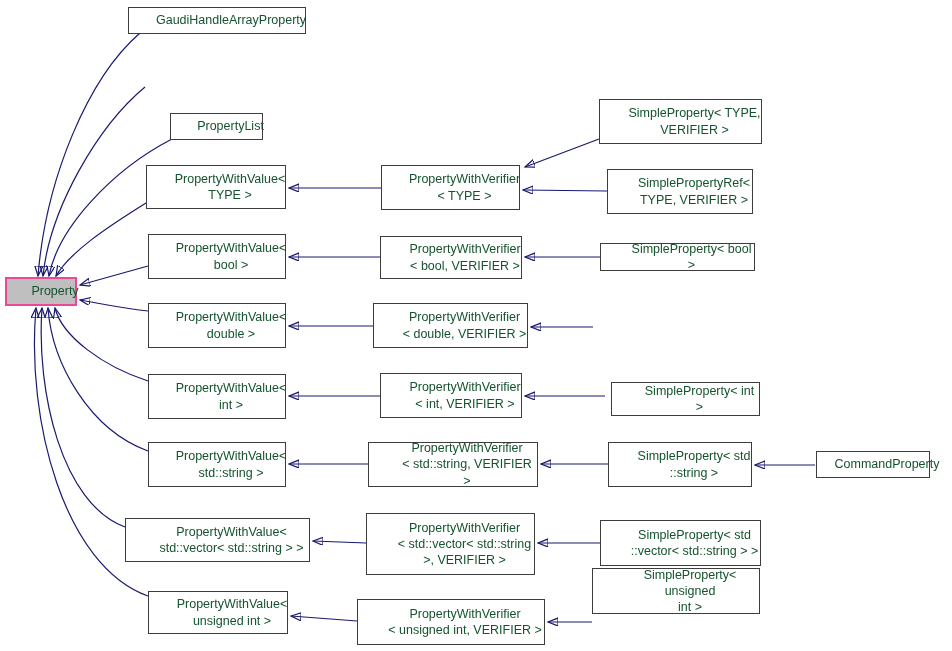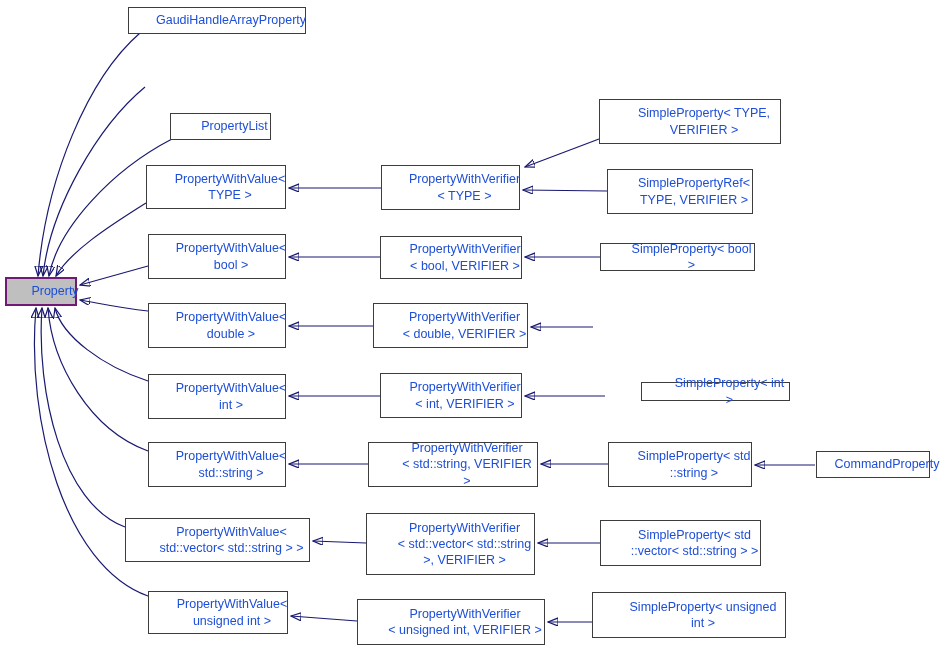--- a/index.html
+++ b/index.html
@@ -13,29 +13,29 @@
   .edges { position:absolute; left:0; top:0; width:952px; height:651px; }
   .edges path { stroke:#191970; stroke-width:1.2px; fill:none; }
   .node {
     position:absolute;
     box-sizing:border-box;
     display:flex; align-items:center; justify-content:center;
     text-align:center;
     white-space:pre-line;
     background:#ffffff;
     border:1.4px solid #3d3d3d;
-    color:#1d4ed8;
+    color:#14532d;
     font-size:12.5px;
     line-height:1.3;
     cursor:pointer;
     padding-left:28px;
   }
   .node.current {
     background:#bfbfbf;
-    border:2px solid #701a75;
+    border:2px solid #ec4899;
     cursor:default;
   }
 </style>
 </head>
 <body>
 
 <div class="canvas">
 
   <svg class="edges" width="952" height="651" viewBox="0 0 952 651" xmlns="http://www.w3.org/2000/svg">
     <defs>
@@ -69,21 +69,21 @@
     <path d="M600,543 L538,543" marker-end="url(#arrow)"></path>
     <path d="M357,621 L291,616" marker-end="url(#arrow)"></path>
     <path d="M592,622 L548,622" marker-end="url(#arrow)"></path>
   </svg>
 
   <div class="node current" style="left:5px;top:277px;width:72px;height:29px">Property</div>
 
   <div class="node" style="left:128px;top:7px;width:178px;height:27px">GaudiHandleArrayProperty</div>
 
 
-  <div class="node" style="left:170px;top:113px;width:101px;height:27px">PropertyList</div>
+  <div class="node" style="left:170px;top:113px;width:93px;height:27px">PropertyList</div>
 
   <div class="node" style="left:146px;top:165px;width:140px;height:44px">PropertyWithValue&lt;
 TYPE &gt;</div>
 
   <div class="node" style="left:148px;top:234px;width:138px;height:45px">PropertyWithValue&lt;
 bool &gt;</div>
 
   <div class="node" style="left:148px;top:303px;width:138px;height:45px">PropertyWithValue&lt;
 double &gt;</div>
 
@@ -114,35 +114,35 @@
   <div class="node" style="left:368px;top:442px;width:170px;height:45px">PropertyWithVerifier
 &lt; std::string, VERIFIER &gt;</div>
 
   <div class="node" style="left:366px;top:513px;width:169px;height:62px">PropertyWithVerifier
 &lt; std::vector&lt; std::string
 &gt;, VERIFIER &gt;</div>
 
   <div class="node" style="left:357px;top:599px;width:188px;height:46px">PropertyWithVerifier
 &lt; unsigned int, VERIFIER &gt;</div>
 
-  <div class="node" style="left:599px;top:99px;width:182px;height:45px">SimpleProperty&lt; TYPE,
+  <div class="node" style="left:599px;top:99px;width:163px;height:45px">SimpleProperty&lt; TYPE,
 VERIFIER &gt;</div>
 
   <div class="node" style="left:607px;top:169px;width:146px;height:45px">SimplePropertyRef&lt;
 TYPE, VERIFIER &gt;</div>
 
   <div class="node" style="left:600px;top:243px;width:155px;height:28px">SimpleProperty&lt; bool &gt;</div>
 
 
-  <div class="node" style="left:641px;top:382px;width:149px;height:19px">SimpleProperty&lt; int &gt;</div>
+  <div class="node" style="left:611px;top:382px;width:149px;height:34px">SimpleProperty&lt; int &gt;</div>
 
   <div class="node" style="left:608px;top:442px;width:144px;height:45px">SimpleProperty&lt; std
 ::string &gt;</div>
 
   <div class="node" style="left:600px;top:520px;width:161px;height:46px">SimpleProperty&lt; std
 ::vector&lt; std::string &gt; &gt;</div>
 
-  <div class="node" style="left:592px;top:592px;width:194px;height:46px">SimpleProperty&lt; unsigned
+  <div class="node" style="left:592px;top:568px;width:168px;height:46px">SimpleProperty&lt; unsigned
 int &gt;</div>
 
   <div class="node" style="left:816px;top:451px;width:114px;height:27px">CommandProperty</div>
 
 </div>
 
 </body></html>

